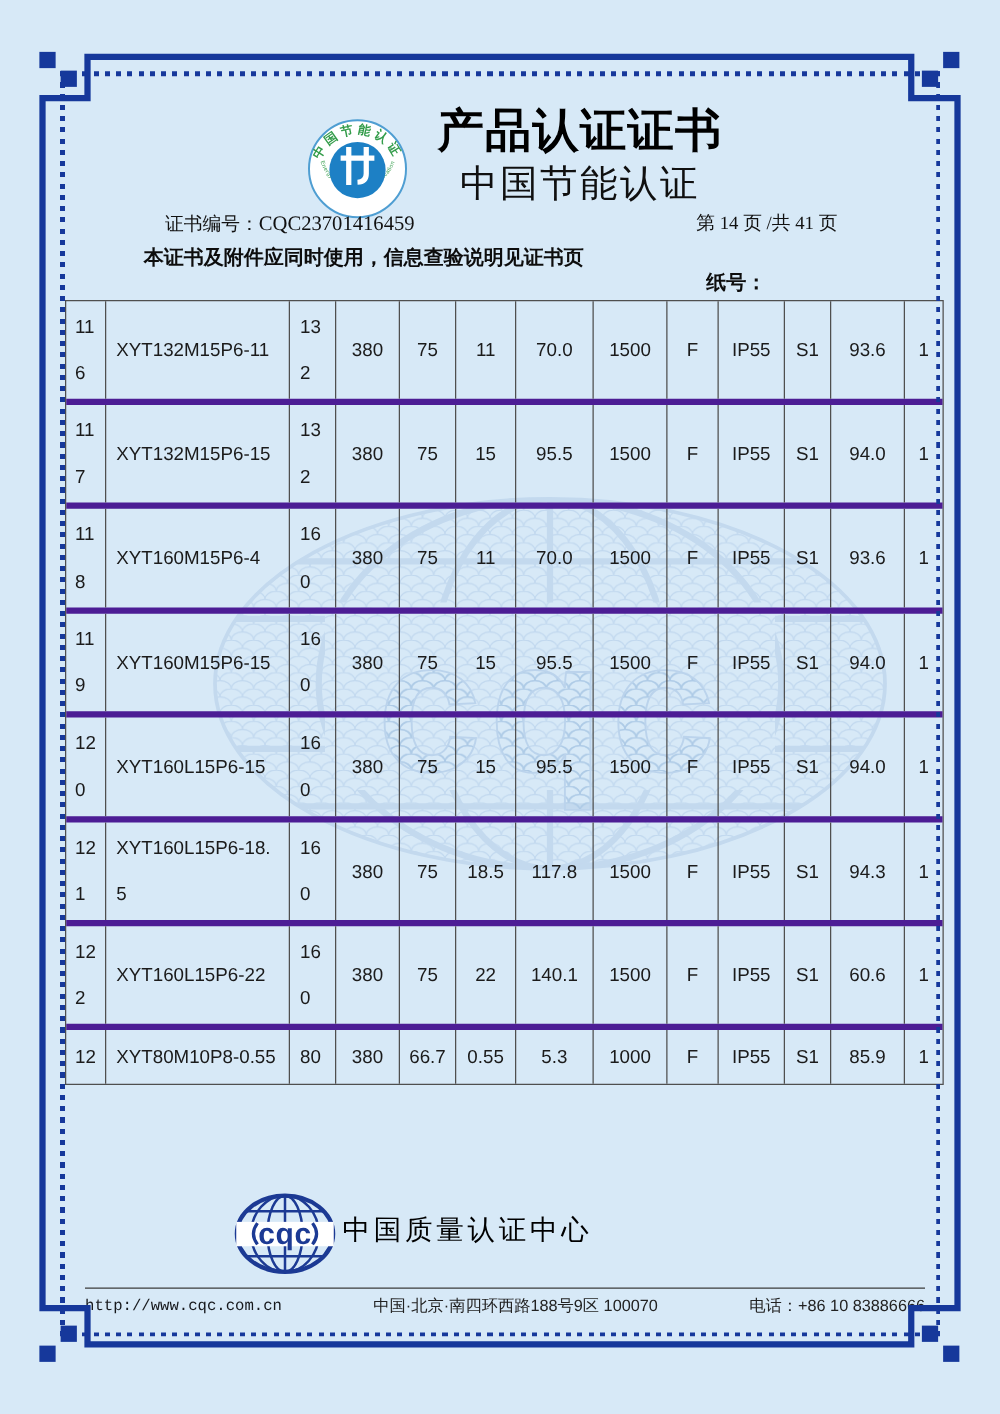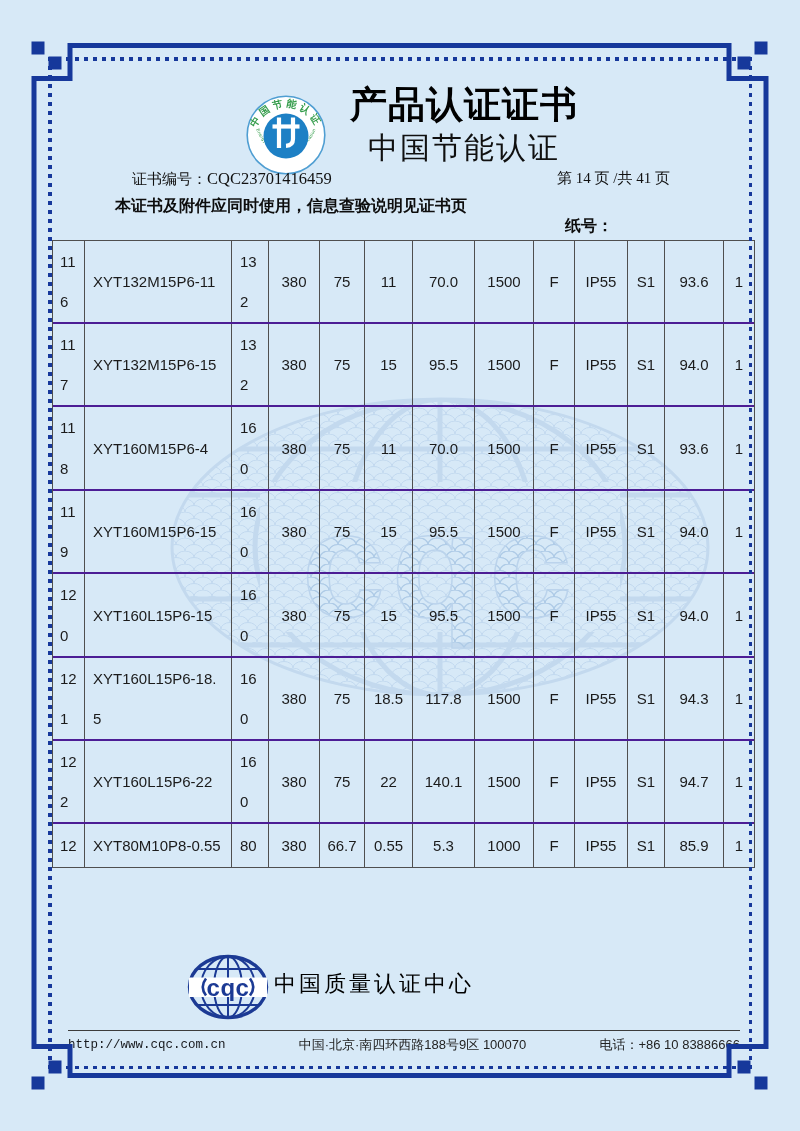--- a/index.html
+++ b/index.html
@@ -19,21 +19,21 @@
   .serifline{font-family:"Liberation Serif","DejaVu Serif",serif;font-size:15px;color:#111;margin-left:12px;}
   #cert-no-line{left:120px;top:169px;}
   #cert-no-value{font-size:16.5px;}
   #page-info{left:545px;top:169px;}
   #notice-line{left:115px;top:196px;font-size:16px;font-weight:bold;color:#0d0d0d;}
   #paper-no{left:565px;top:196px;font-size:16px;font-weight:bold;color:#0d0d0d;margin-top:20px;}
   
   #watermark{left:140px;top:382px;z-index:0;opacity:.6;}
   
   #spec-table{left:52px;top:240px;width:701px;border:1px solid #4f4f4f;box-sizing:content-box;z-index:2;}
-  .trow{display:flex;border-bottom:2px solid #4c1d95;box-sizing:border-box;}
+  .trow{display:flex;border-bottom:5px solid #4c1d95;box-sizing:border-box;}
   .trow:last-child{border-bottom:none;}
   .r0{height:83px}.r1{height:83px}.r2{height:84px}.r3{height:83px}
   .r4{height:84px}.r5{height:83px}.r6{height:83px}.r7{height:43px}
   .cell{display:flex;flex-direction:column;justify-content:center;box-sizing:border-box;
         border-right:1px solid #4f4f4f;font-size:15px;line-height:17px;}
   .cell:last-child{border-right:none;}
   .cell.two{justify-content:space-between;padding-top:12px;padding-bottom:12px;}
   .al{align-items:flex-start}.ac{align-items:center}
   .c0{width:32px}.c1{width:147px}.c2{width:37px}.c3{width:51px}.c4{width:45px}.c5{width:48px}
   .c6{width:62px}.c7{width:59px}.c8{width:41px}.c9{width:53px}.c10{width:37px}.c11{width:59px}.c12{width:30px}
@@ -411,21 +411,21 @@
       <div class="cell c8 ac">
         <div class="ln">F</div>
       </div>
       <div class="cell c9 ac">
         <div class="ln">IP55</div>
       </div>
       <div class="cell c10 ac">
         <div class="ln">S1</div>
       </div>
       <div class="cell c11 ac">
-        <div class="ln">94.7</div>
+        <div class="ln">60.6</div>
       </div>
       <div class="cell c12 ac">
         <div class="ln">1</div>
       </div>
     </div>
     <div class="trow r7">
       <div class="cell c0 al">
         <div class="ln">12</div>
       </div>
       <div class="cell c1 al">

